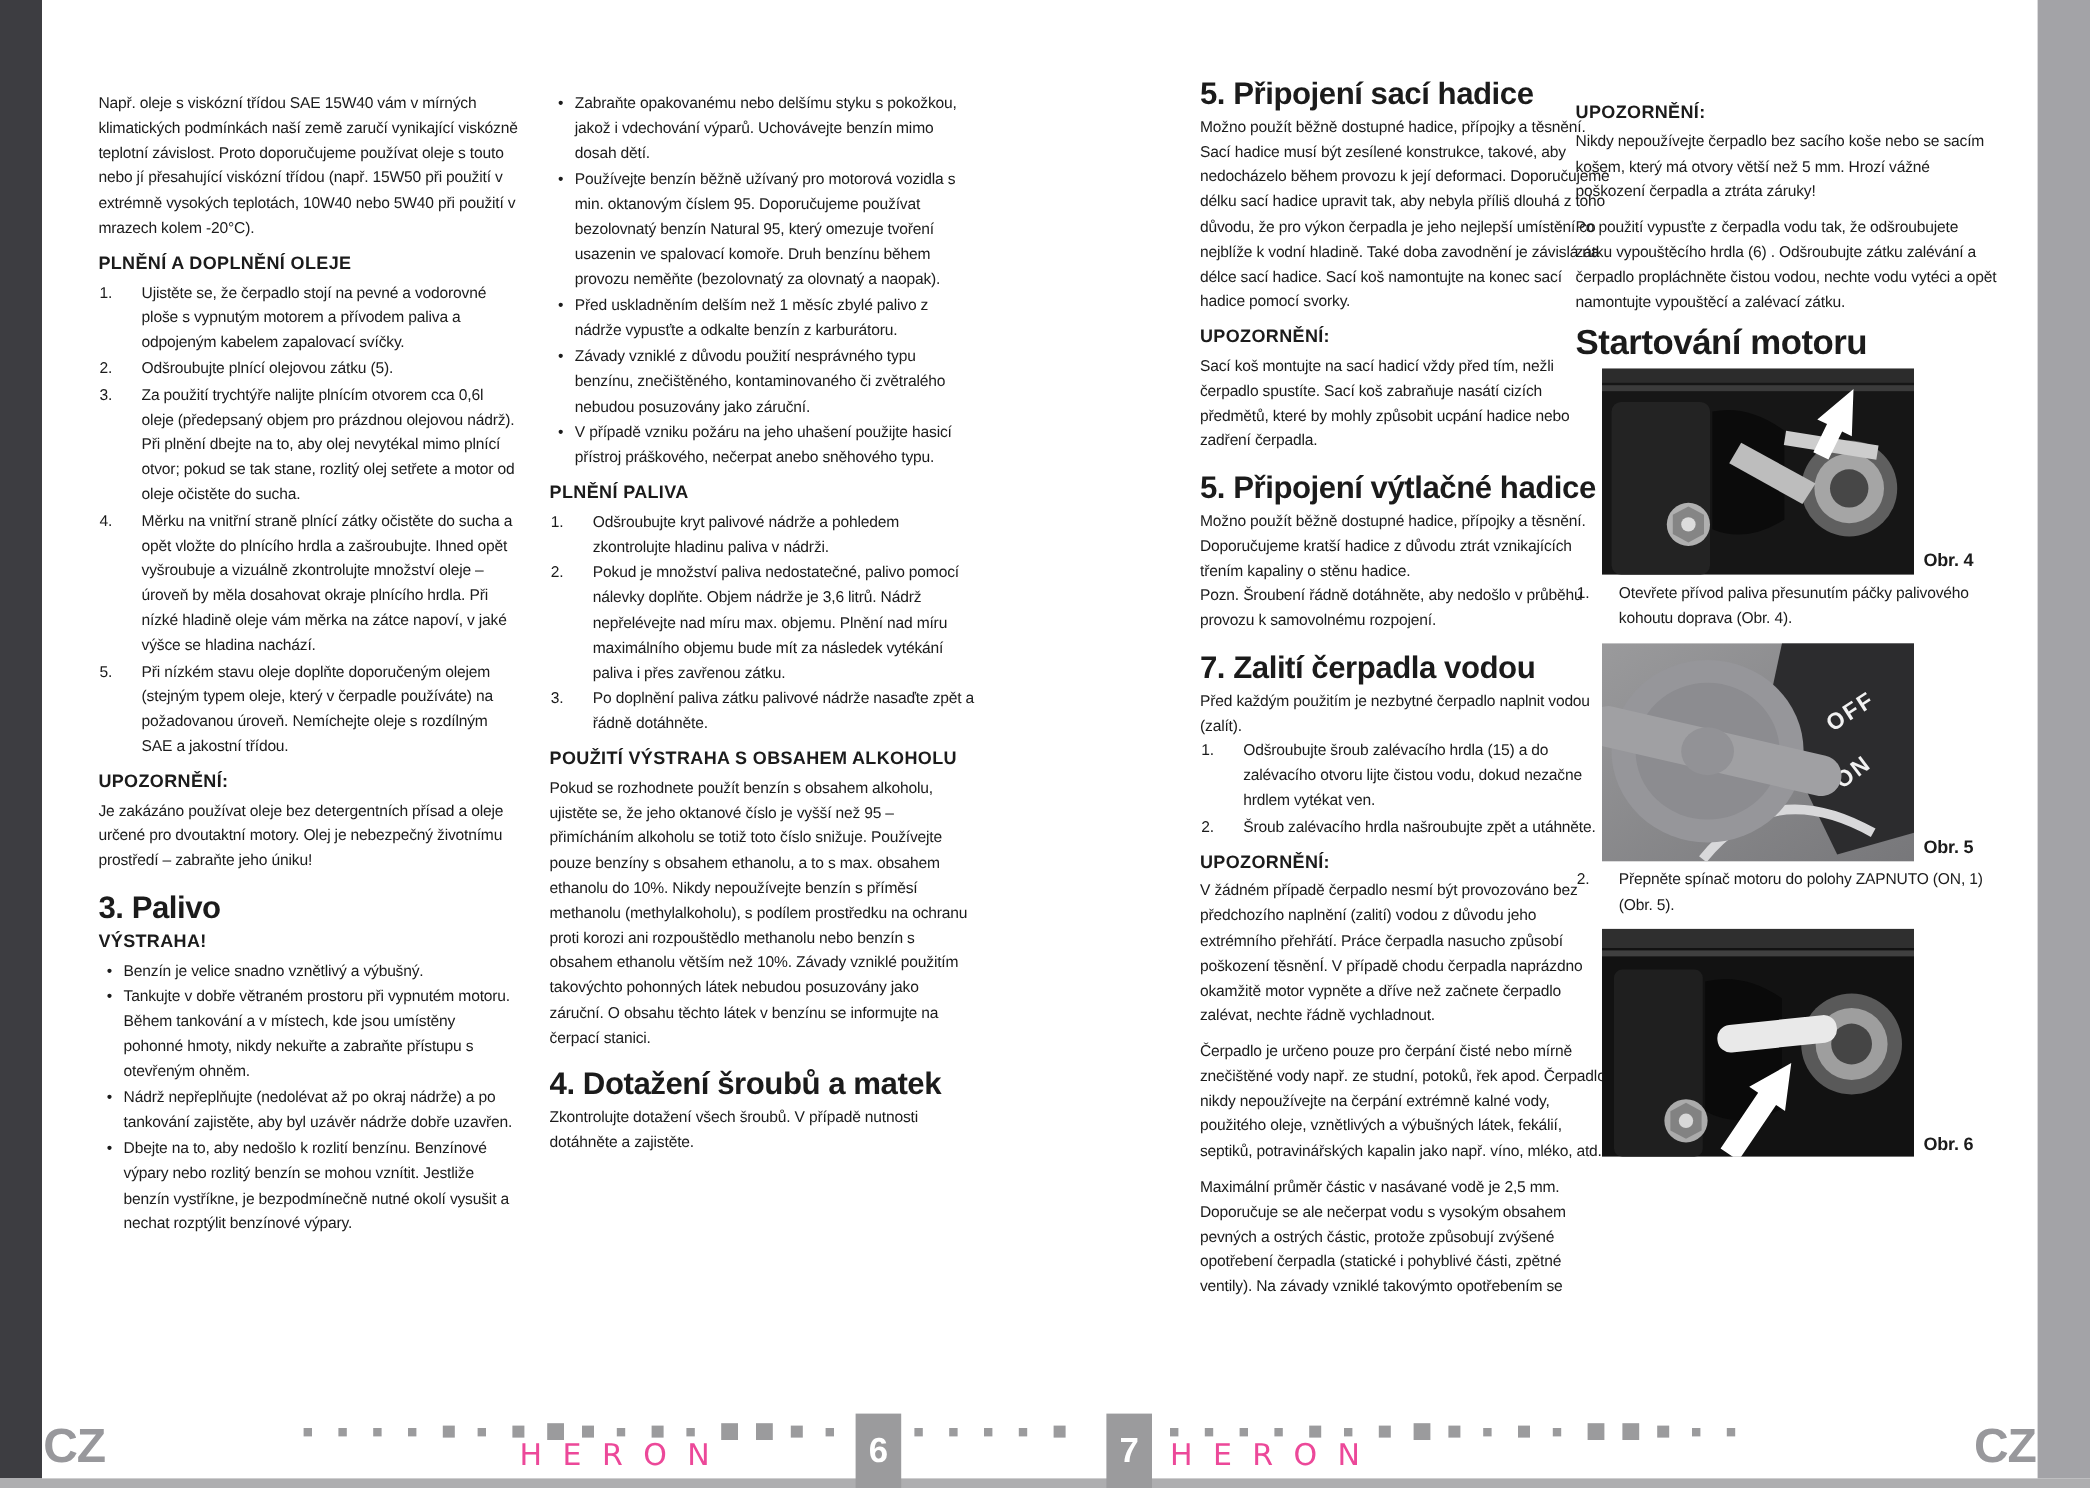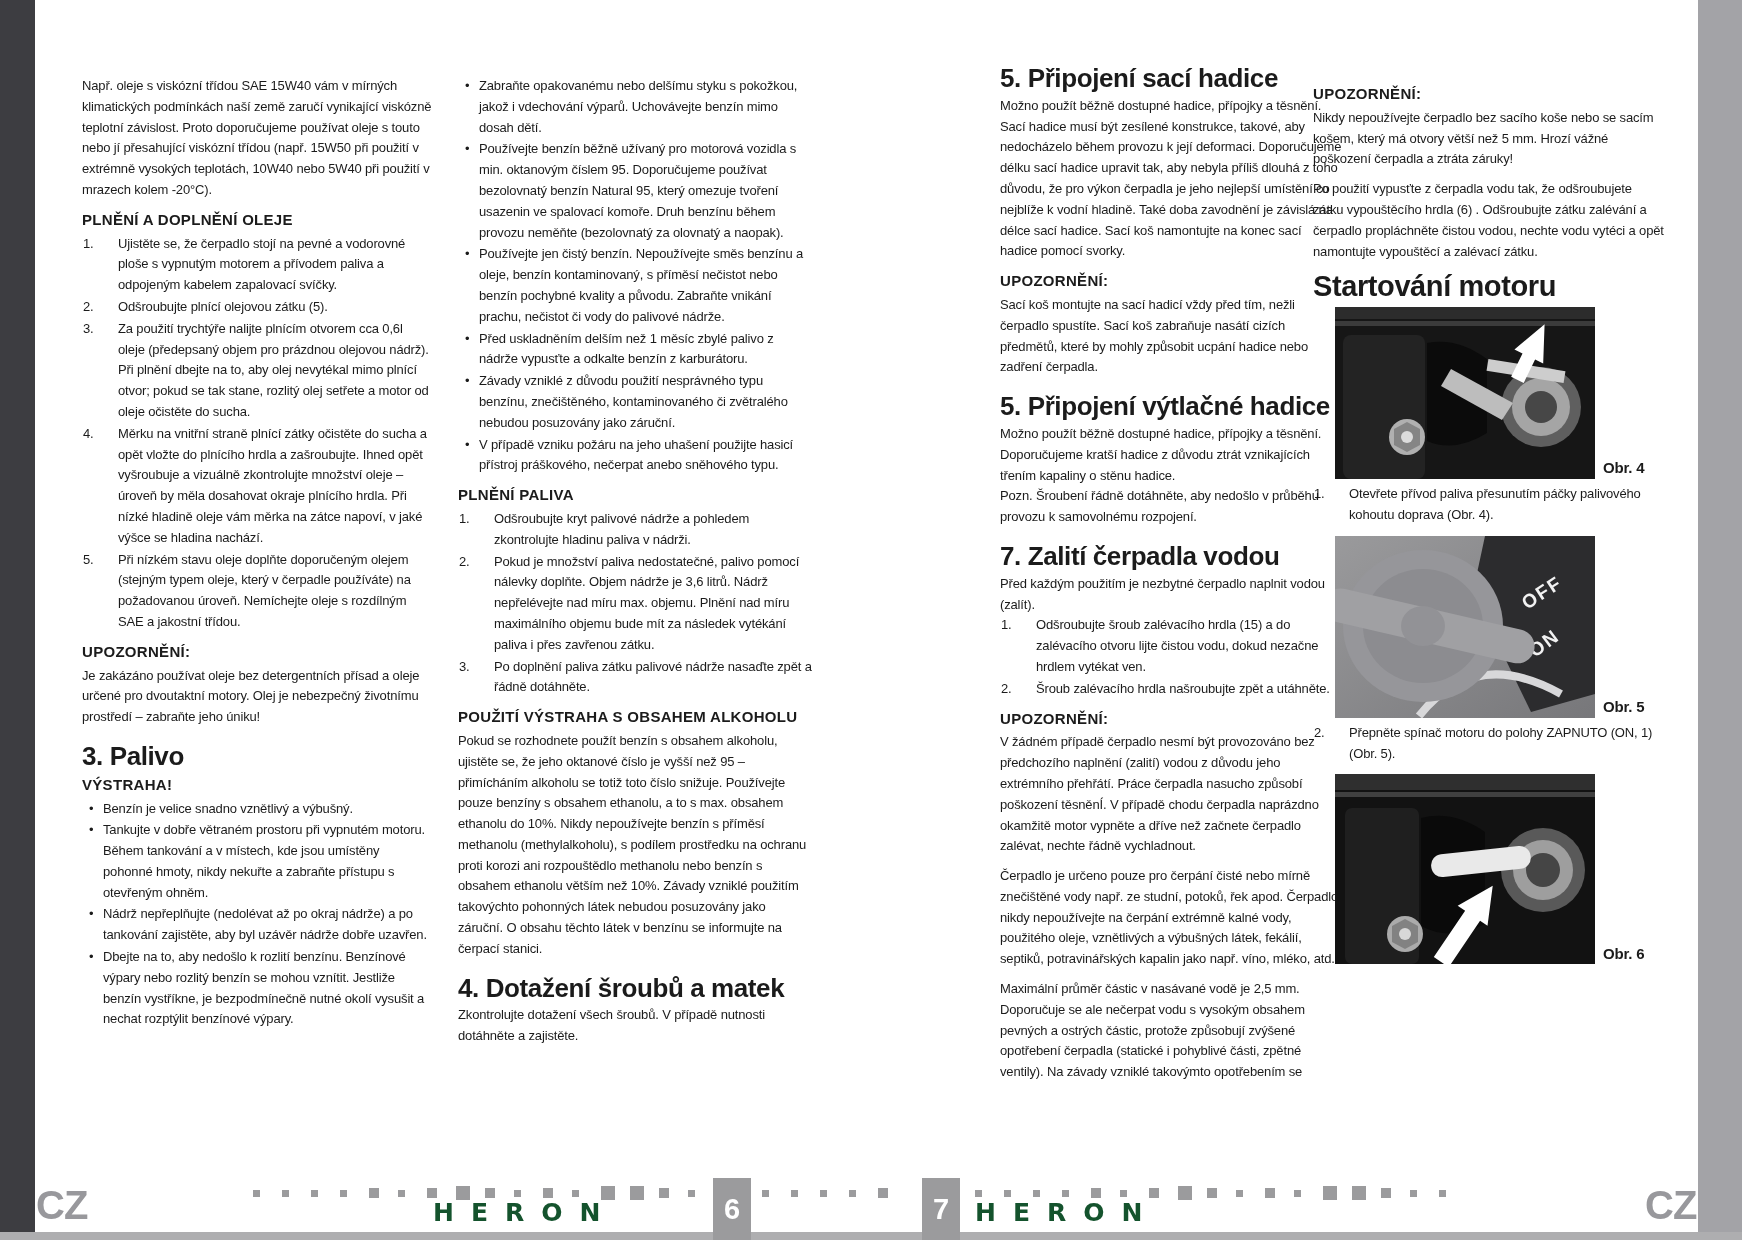--- a/index.html
+++ b/index.html
@@ -30,21 +30,21 @@
   .numline{display:flex;margin:5px 0 9px}
   .numline .num{flex:0 0 36px;padding-left:1px}
 
   .figwrap{position:relative;width:260px;margin:10px 0 4px 22px}
   .figwrap svg{display:block;width:260px}
   .fig-caption{position:absolute;left:268px;bottom:0;font-size:15px;font-weight:bold;letter-spacing:-0.2px;white-space:nowrap}
 
   .footer-cz{position:absolute;top:1183px;font-size:40px;font-weight:bold;color:#98989c;letter-spacing:-1px}
   .cz-left{left:36px}
   .cz-right{left:1645px}
-  .wordmark{position:absolute;top:1198px;font-size:25px;font-weight:bold;color:#14532d;letter-spacing:17px;font-family:"DejaVu Sans","Liberation Sans",sans-serif}
+  .wordmark{position:absolute;top:1198px;font-size:25px;font-weight:normal;color:#ec4899;letter-spacing:17px;font-family:"DejaVu Sans","Liberation Sans",sans-serif}
   .wm-left{left:433px}
   .wm-right{left:975px}
   .page-badge{position:absolute;top:1178px;width:38px;height:62px;background:#9b9b9d;color:#ffffff;font-size:29px;font-weight:bold;display:flex;align-items:center;justify-content:center}
   .badge-6{left:713px}
   .badge-7{left:922px}
   .dots{position:absolute;height:20px}
   .dots-a{left:253px;top:1183px;width:450px}
   .dots-b{left:762px;top:1183px;width:146px}
   .dots-c{left:975px;top:1183px;width:488px}
   .dot{position:absolute;background:#9b9b9d}
@@ -75,21 +75,20 @@
     <li>Tankujte v dobře větraném prostoru při vypnutém motoru. Během tankování a v místech, kde jsou umístěny pohonné hmoty, nikdy nekuřte a zabraňte přístupu s otevřeným ohněm.</li>
     <li>Nádrž nepřeplňujte (nedolévat až po okraj nádrže) a po tankování zajistěte, aby byl uzávěr nádrže dobře uzavřen.</li>
     <li>Dbejte na to, aby nedošlo k rozlití benzínu. Benzínové výpary nebo rozlitý benzín se mohou vznítit. Jestliže benzín vystříkne, je bezpodmínečně nutné okolí vysušit a nechat rozptýlit benzínové výpary.</li>
   </ul>
 </div>
 
 <div class="col col2">
   <ul class="bullets">
     <li>Zabraňte opakovanému nebo delšímu styku s pokožkou, jakož i vdechování výparů. Uchovávejte benzín mimo dosah dětí.</li>
     <li>Používejte benzín běžně užívaný pro motorová vozidla s min. oktanovým číslem 95. Doporučujeme používat bezolovnatý benzín Natural 95, který omezuje tvoření usazenin ve spalovací komoře. Druh benzínu během provozu neměňte (bezolovnatý za olovnatý a naopak).</li>
-    <li>Používejte jen čistý benzín. Nepoužívejte směs benzínu a oleje, benzín kontaminovaný, s příměsí nečistot nebo benzín pochybné kvality a původu. Zabraňte vnikání prachu, nečistot či vody do palivové nádrže.</li>
     <li>Před uskladněním delším než 1 měsíc zbylé palivo z nádrže vypusťte a odkalte benzín z karburátoru.</li>
     <li>Závady vzniklé z důvodu použití nesprávného typu benzínu, znečištěného, kontaminovaného či zvětralého nebudou posuzovány jako záruční.</li>
     <li>V případě vzniku požáru na jeho uhašení použijte hasicí přístroj práškového, nečerpat anebo sněhového typu.</li>
   </ul>
   <div class="h-small">PLNĚNÍ PALIVA</div>
   <ol class="steps">
     <li>Odšroubujte kryt palivové nádrže a pohledem zkontrolujte hladinu paliva v nádrži.</li>
     <li>Pokud je množství paliva nedostatečné, palivo pomocí nálevky doplňte. Objem nádrže je 3,6 litrů. Nádrž nepřelévejte nad míru max. objemu. Plnění nad míru maximálního objemu bude mít za následek vytékání paliva i přes zavřenou zátku.</li>
     <li>Po doplnění paliva zátku palivové nádrže nasaďte zpět a řádně dotáhněte.</li>
   </ol>

